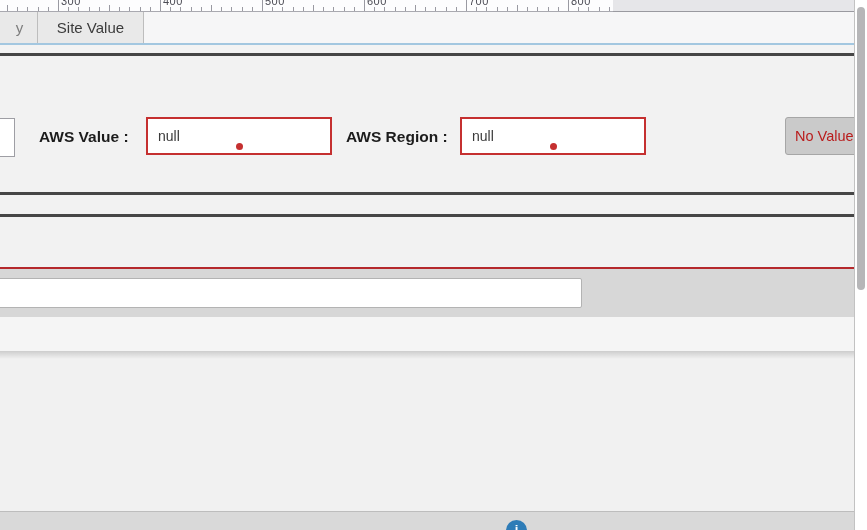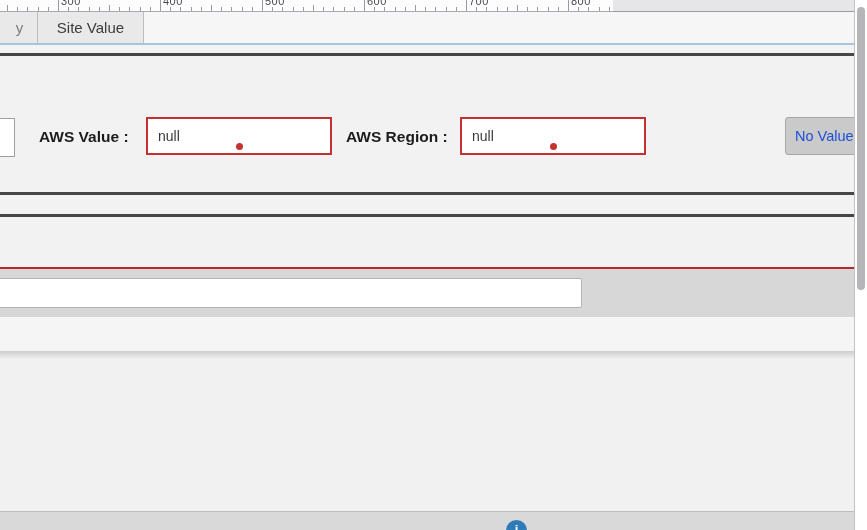--- a/index.html
+++ b/index.html
@@ -33,21 +33,21 @@
   .red-input-wrap{position:absolute;top:117px;width:186px;height:38px;
                   background:#fff;border:2px solid #c53030;box-sizing:border-box;}
   .red-input-wrap input{position:absolute;left:0;top:0;width:100%;height:100%;border:none;
                         outline:none;background:transparent;padding:0 0 0 10px;
                         font-family:"Liberation Sans",sans-serif;font-size:14px;color:#3a3a3a;
                         box-sizing:border-box;}
   .validation-dot{position:absolute;left:50%;bottom:3px;width:7px;height:7px;margin-left:-3px;
                   border-radius:50%;background:#c53030;}
   .novalue-box{position:absolute;left:785px;top:117px;width:76px;height:38px;
                background:#cacaca;border:1px solid #a6a6a6;border-radius:3px;box-sizing:border-box;
-               font-size:14.5px;color:#1d4ed8;line-height:36px;padding-left:9px;}
+               font-size:14.5px;color:#b91c1c;line-height:36px;padding-left:9px;}
   
   .red-line{position:absolute;left:0;top:267px;width:854px;height:2px;background:#b5292c;}
   .gray-band{position:absolute;left:0;top:269px;width:854px;height:48px;background:#d7d7d7;}
   .band-input{position:absolute;left:-8px;top:9px;width:590px;height:30px;background:#fff;
               border:1px solid #b3b3b3;border-radius:2px;box-sizing:border-box;outline:none;
               font-family:"Liberation Sans",sans-serif;font-size:14px;color:#333;padding:0 8px;}
   .light-strip{position:absolute;left:0;top:317px;width:854px;height:34px;background:#f5f5f5;
                border-bottom:1px solid #cfcfcf;}
   .main-area{position:absolute;left:0;top:352px;width:854px;height:159px;background:#f1f1f1;}
   .main-shadow{position:absolute;left:0;top:0;width:100%;height:7px;

